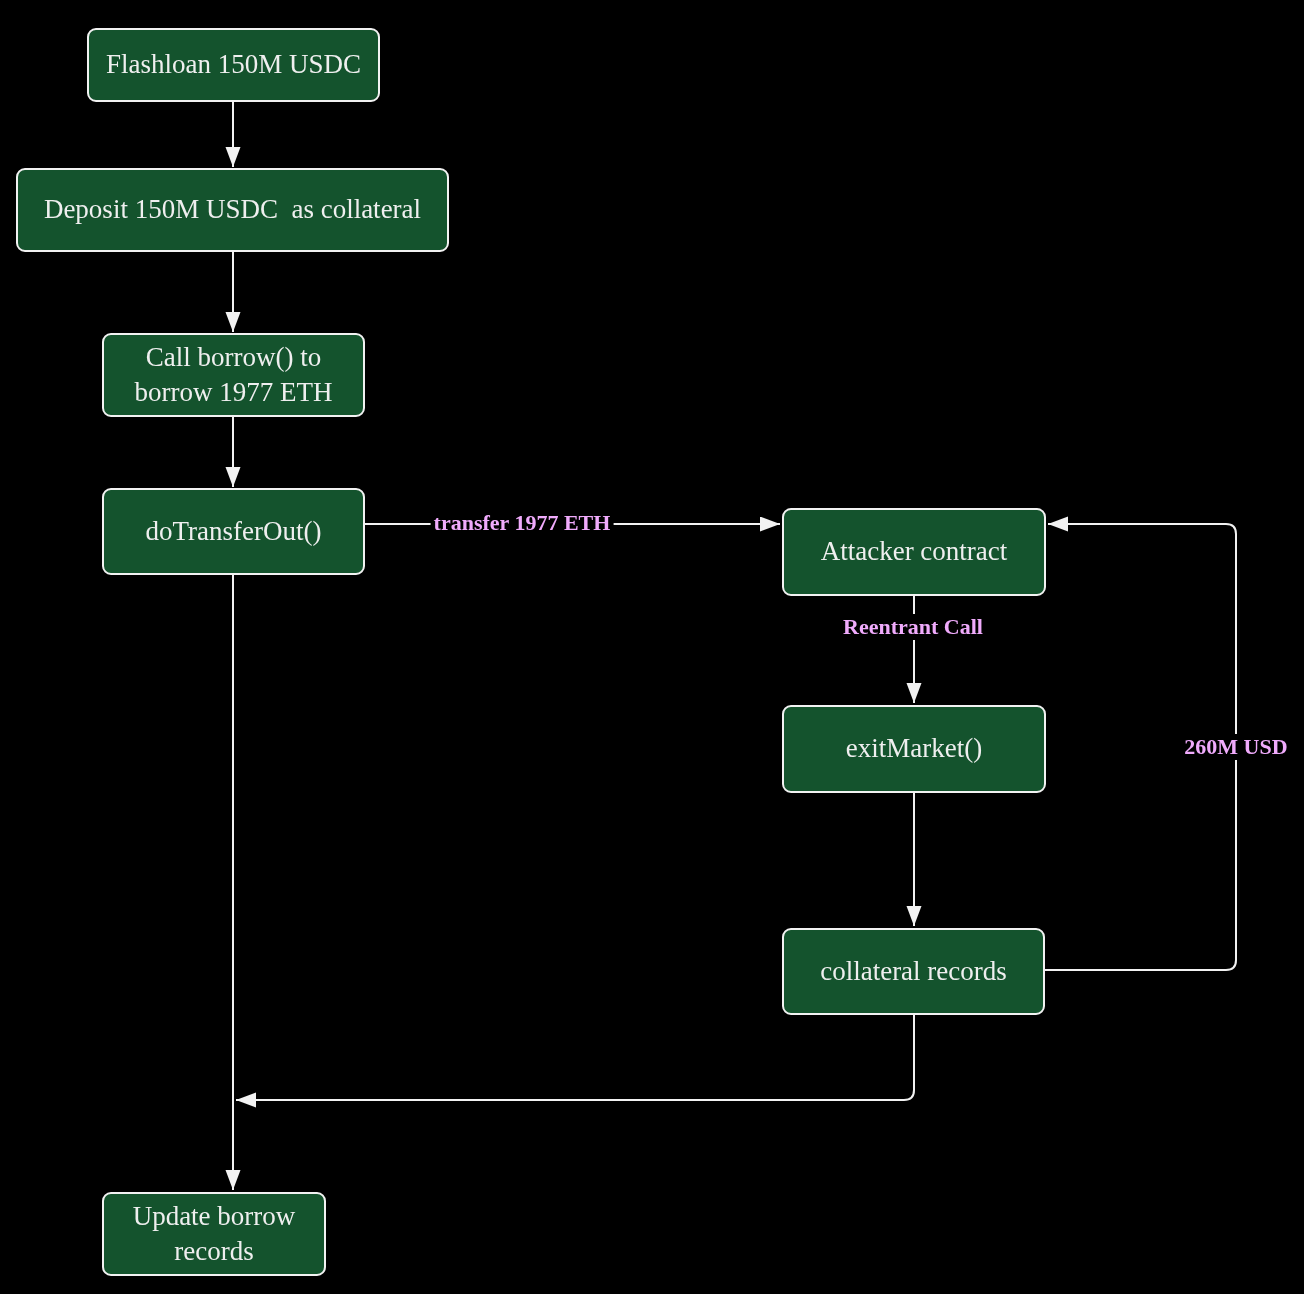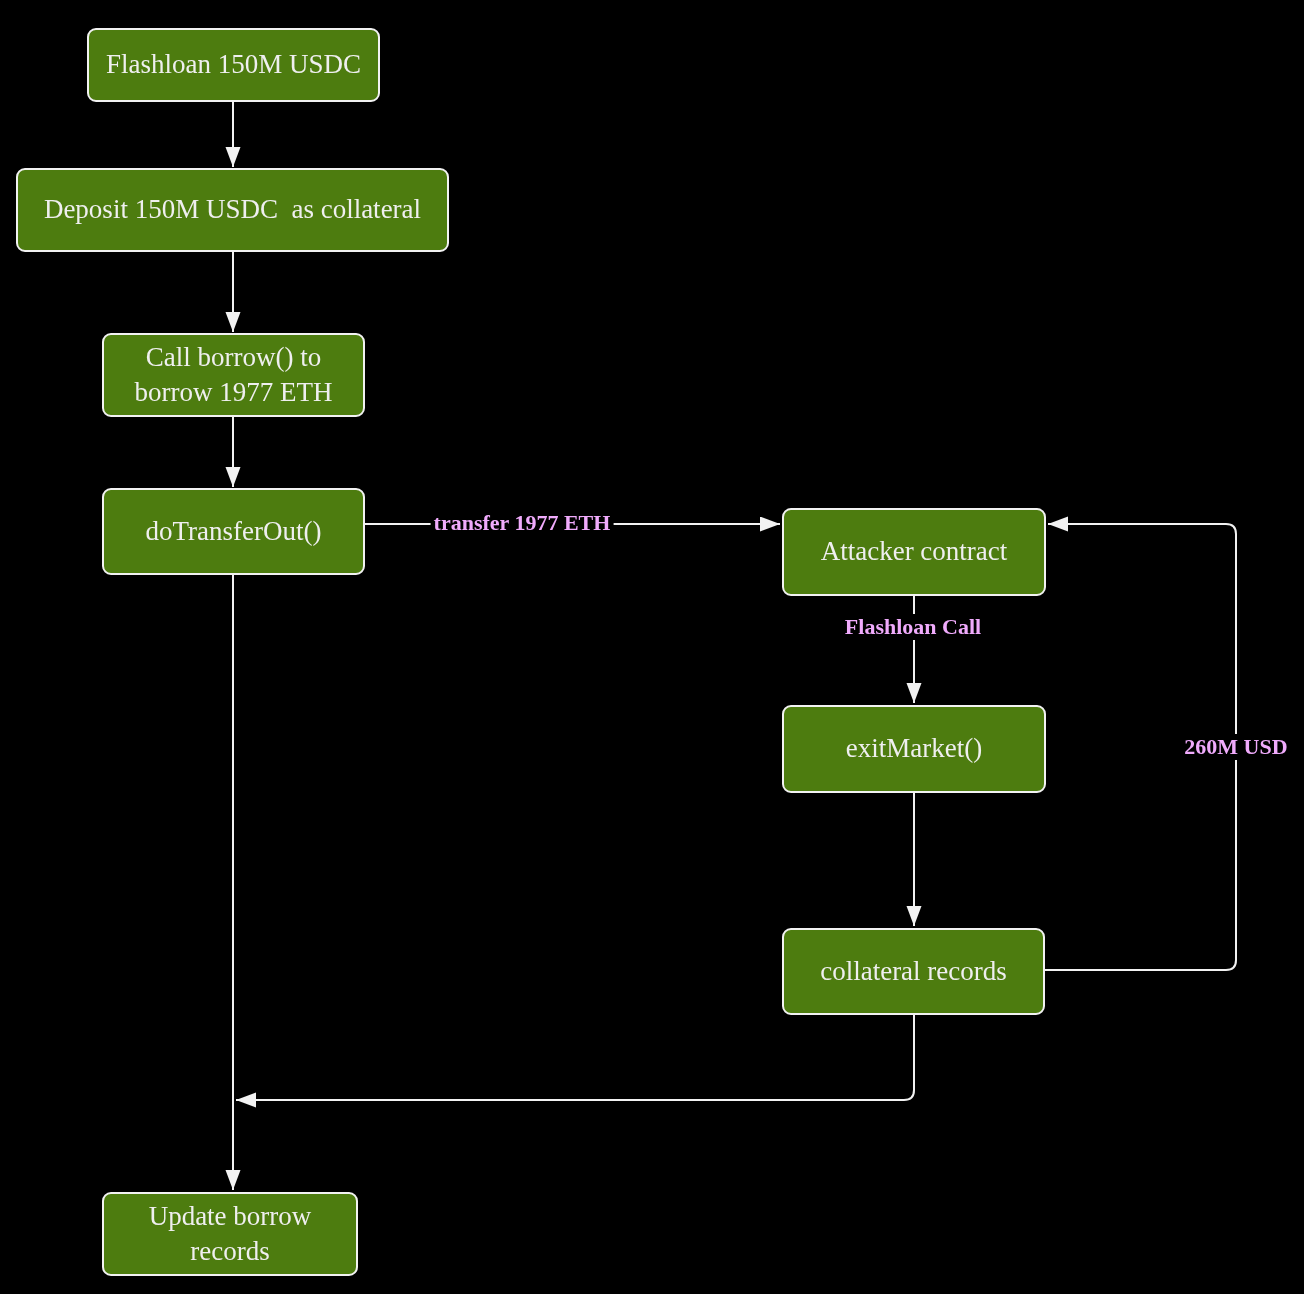--- a/index.html
+++ b/index.html
@@ -36,36 +36,36 @@
     fill: var(--stroke);
     stroke: none;
   }
   .node {
     position: absolute;
     box-sizing: border-box;
     display: flex;
     align-items: center;
     justify-content: center;
     text-align: center;
-    background: #4d7c0f;
+    background: #14532d;
     border: 2px solid var(--stroke);
     border-radius: 9px;
     color: var(--text);
     font-size: 27px;
     line-height: 1.3;
     white-space: pre-wrap;
   }
   #n-flashloan      { left: 87px;  top: 28px;   width: 293px; height: 74px; }
   #n-deposit        { left: 16px;  top: 168px;  width: 433px; height: 84px; }
   #n-call-borrow    { left: 102px; top: 333px;  width: 263px; height: 84px; }
   #n-dotransferout  { left: 102px; top: 488px;  width: 263px; height: 87px; }
   #n-attacker       { left: 782px; top: 481px;  width: 264px; height: 88px; margin-top: 27px; }
   #n-exitmarket     { left: 782px; top: 705px;  width: 264px; height: 88px; }
   #n-collateral     { left: 782px; top: 928px;  width: 263px; height: 87px; }
-  #n-update         { left: 102px; top: 1192px; width: 256px; height: 84px; }
+  #n-update         { left: 102px; top: 1192px; width: 224px; height: 84px; }
 
   .edge-label {
     position: absolute;
     transform: translate(-50%, -50%);
     background: var(--bg);
     color: #f0abfc;
     font-weight: bold;
     font-size: 22px;
     padding: 0 3px;
     white-space: nowrap;
@@ -109,17 +109,17 @@
 
   <div class="node" id="n-exitmarket">exitMarket()</div>
 
   <div class="node" id="n-collateral">collateral records</div>
 
   <div class="node" id="n-update">Update borrow
 records</div>
 
   <div class="edge-label" id="l-transfer">transfer 1977 ETH</div>
 
-  <div class="edge-label" id="l-reentrant">Flashloan Call</div>
+  <div class="edge-label" id="l-reentrant">Reentrant Call</div>
 
   <div class="edge-label" id="l-usd">260M USD</div>
 
 </div>
 
 </body></html>

